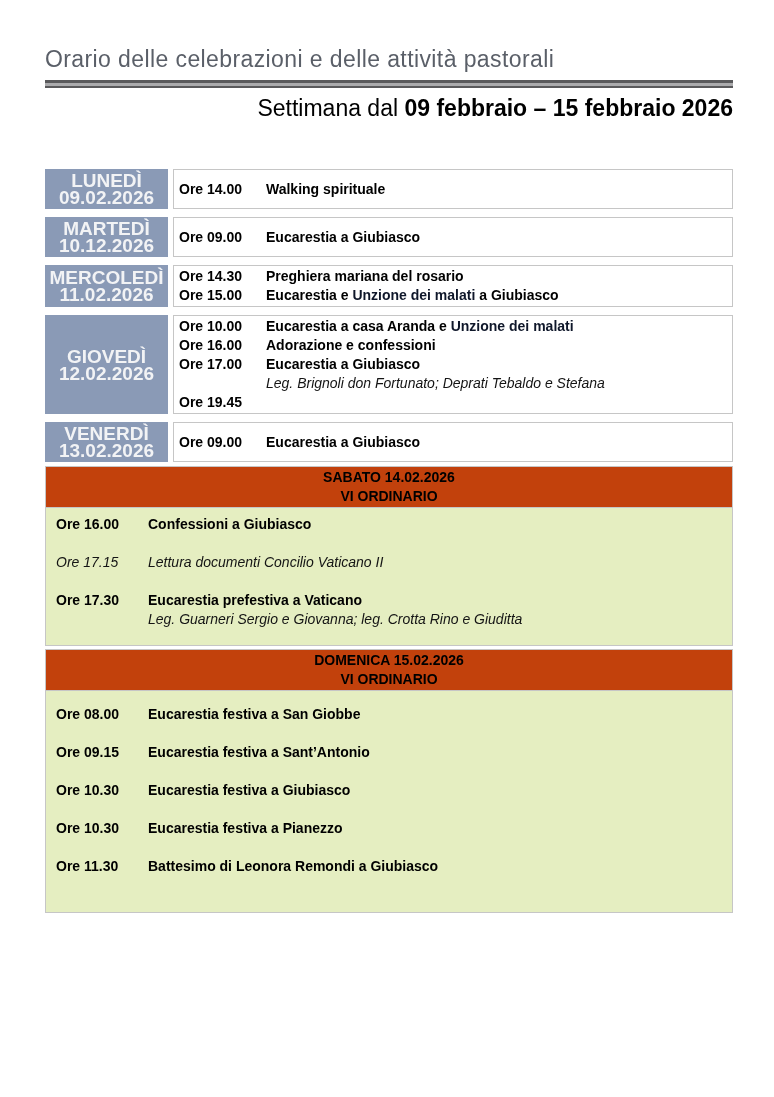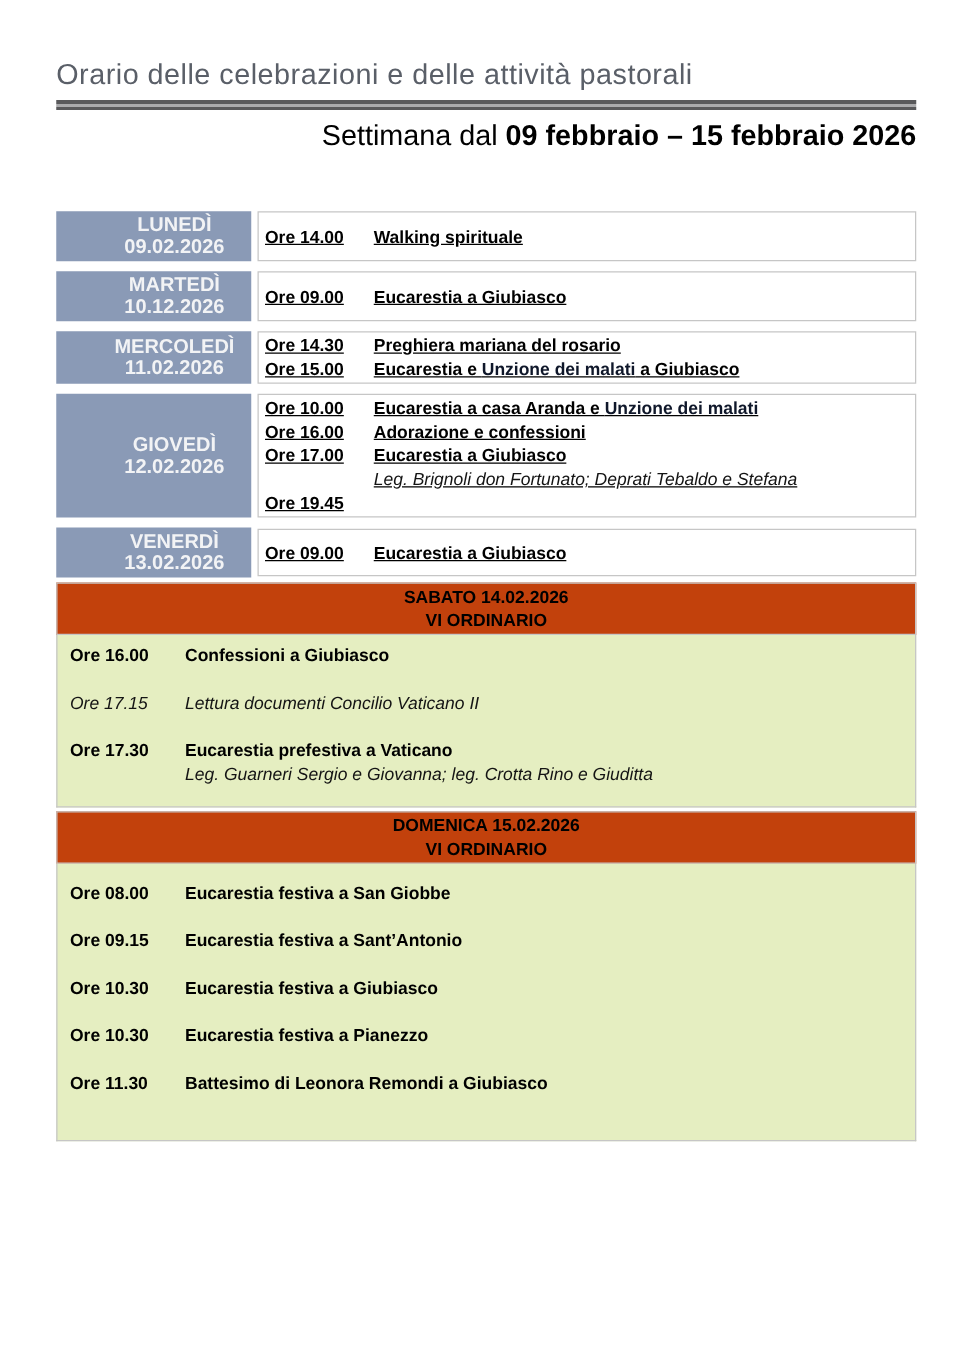--- a/index.html
+++ b/index.html
@@ -18,30 +18,30 @@
     margin-top:7px;height:8px;
     background:linear-gradient(to bottom,#59595b 0 3px,#aaaaac 3px 6px,#59595b 6px 8px);
   }
   .subtitle{margin-top:9px;text-align:right;font-size:23px;line-height:22px;}
   .subtitle .bold{font-weight:700;}
 
   .schedule{margin-top:50px;}
 
   
   .wd-row{display:flex;margin-bottom:8px;}
-  #weekday-rows .wd-row:last-child{margin-bottom:4px;align-items:center;}
+  #weekday-rows .wd-row:last-child{margin-bottom:4px;}
   .day-cell{
     flex:0 0 123px;margin-right:5px;background:#8a9ab6;color:#f2f3f5;
     display:flex;flex-direction:column;justify-content:center;align-items:center;
-    text-align:center;font-weight:700;font-size:16px;line-height:17px;min-height:40px;padding-left:33px;
+    text-align:center;font-weight:700;font-size:19px;line-height:17px;min-height:40px;
   }
   .content-cell{
     flex:1;border:1px solid #c6c6c6;background:#fff;
     display:flex;flex-direction:column;justify-content:center;
-    padding:1px 4px 1px 5px;min-height:38px;box-sizing:border-box;text-decoration:underline;
+    padding:1px 4px 1px 5px;min-height:38px;box-sizing:border-box;
   }
   .line{display:flex;line-height:19px;font-size:14px;}
   .time{flex:0 0 87px;}
   .time2{flex:0 0 92px;}
   .txt{flex:1;}
   .s-b{font-weight:700;}
   .s-r{font-weight:700;color:#0f172a;}
   .s-i{font-style:italic;font-weight:400;color:#141414;}
 
   

